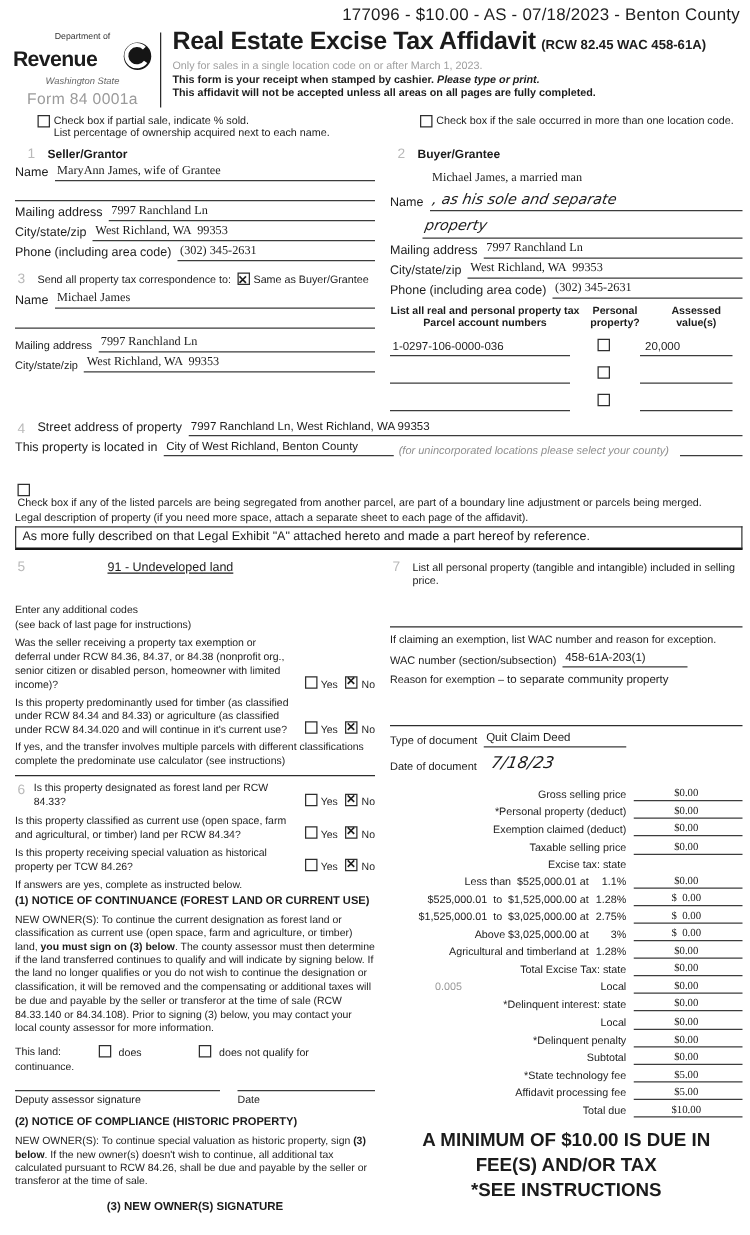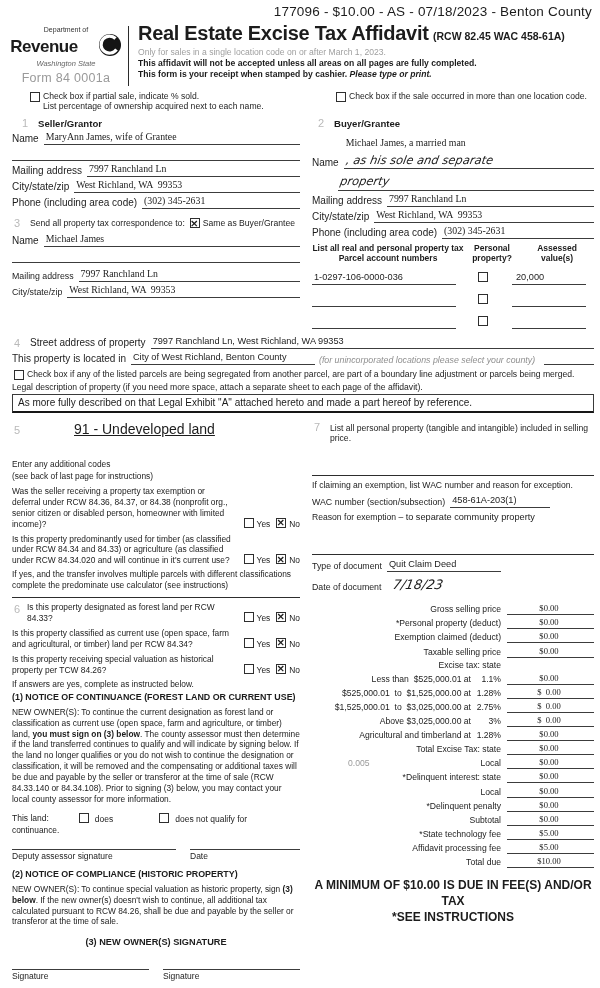--- a/index.html
+++ b/index.html
@@ -50,41 +50,41 @@
   .phead .c2{width:56px;flex:none;}
   .phead .c3{width:74px;flex:none;}
   .prow{display:flex;align-items:flex-end;margin-top:4px;}
   .prow .pline{flex:1;border-bottom:1px solid #3c3c3c;min-height:11px;font-size:9.2px;padding:0 2px 1px 2px;}
   .prow .pcb{width:56px;text-align:center;flex:none;}
   .prow .pval{width:66px;border-bottom:1px solid #3c3c3c;min-height:11px;font-size:9.2px;padding:0 4px 1px 4px;flex:none;margin-right:8px;}
   
   .sec4{margin-top:7px;padding-left:6px;}
   .big{font-size:10px;}
   .locnote{font-style:italic;color:#8f8f8f;font-size:8.8px;white-space:nowrap;padding:0 4px;}
-  .segrow{display:flex;align-items:flex-start;margin-top:4px;font-size:8.6px;padding-left:2px;}
+  .segrow{display:flex;align-items:flex-start;margin-top:21px;font-size:8.6px;padding-left:2px;flex-direction:column;}
   .segrow .cb{margin-top:1px;}
   .legallabel{font-size:8.6px;margin-top:2px;}
   .legalbox{border:1.2px solid #3a3a3a;border-bottom:2.6px solid #161616;padding:2px 5px 3px 5px;font-size:10px;margin-top:2px;}
   
   .q{display:flex;margin-top:4px;font-size:8.4px;line-height:1.3;}
   .qt{flex:1;}
   .yn{white-space:nowrap;align-self:flex-end;padding-left:5px;font-size:8.4px;}
   .yn .cb{margin-left:6px;}
   .para{font-size:8.35px;line-height:1.3;margin-top:3px;}
   .b{font-weight:bold;}
   .hr{border-bottom:1.3px solid #2d2d2d;margin:6px 0 4px 0;}
-  .codeu{font-size:14px;text-decoration:underline;margin-left:44px;}
+  .codeu{font-size:10px;text-decoration:underline;margin-left:56px;}
   
   .taxrow{display:flex;align-items:flex-end;margin-top:2.1px;font-size:8.6px;}
   .taxpre{color:#9a9a9a;padding-left:36px;padding-bottom:1px;}
   .taxlabel{flex:1;text-align:right;padding-bottom:1px;white-space:pre-wrap;}
   .taxrate{width:30px;text-align:right;padding-bottom:1px;flex:none;}
   .taxamt{width:84px;margin-left:6px;border-bottom:1px solid #3c3c3c;text-align:center;white-space:pre;padding:0 3px 1px 0;flex:none;min-height:10px;font-family:Liberation Serif, serif;}
   .noline{border-bottom:none;}
-  .minimum{text-align:center;font-weight:bold;font-size:12px;margin-top:9px;line-height:1.35;}
+  .minimum{text-align:center;font-weight:bold;font-size:15px;margin-top:9px;line-height:1.35;}
   
   .landrow{display:flex;font-size:8.5px;margin-top:8px;}
   .landrow span{margin-right:6px;}
   .sigpair{display:flex;gap:14px;margin-top:14px;}
   .sigpair .sp{flex:1;border-top:1px solid #3c3c3c;font-size:8.5px;padding-top:1px;}
   .center-b{text-align:center;font-weight:bold;font-size:9.2px;margin-top:10px;}
 </style>
 </head>
 <body>
 
@@ -105,22 +105,22 @@
       <div class="wa">Washington State</div>
       <div class="formno">Form 84 0001a</div>
     </div>
     <div class="vdiv"></div>
     <div class="titleblock">
       <div>
         <span class="title">Real Estate Excise Tax Affidavit</span>
         <span class="rcw">(RCW 82.45 WAC 458-61A)</span>
       </div>
       <div class="note-gray">Only for sales in a single location code on or after March 1, 2023.</div>
+      <div class="note-b"><span>This form is your receipt when stamped by cashier. </span><span class="iti">Please type or print.</span></div>
       <div class="note-b">This affidavit will not be accepted unless all areas on all pages are fully completed.</div>
-      <div class="note-b"><span>This form is your receipt when stamped by cashier. </span><span class="iti">Please type or print.</span></div>
     </div>
   </div>
 
   <div class="checkrow">
     <div class="half">
       <span class="cb"></span>
       <span>
         <span>Check box if partial sale, indicate % sold.</span><br>
         <span>List percentage of ownership acquired next to each name.</span>
       </span>

